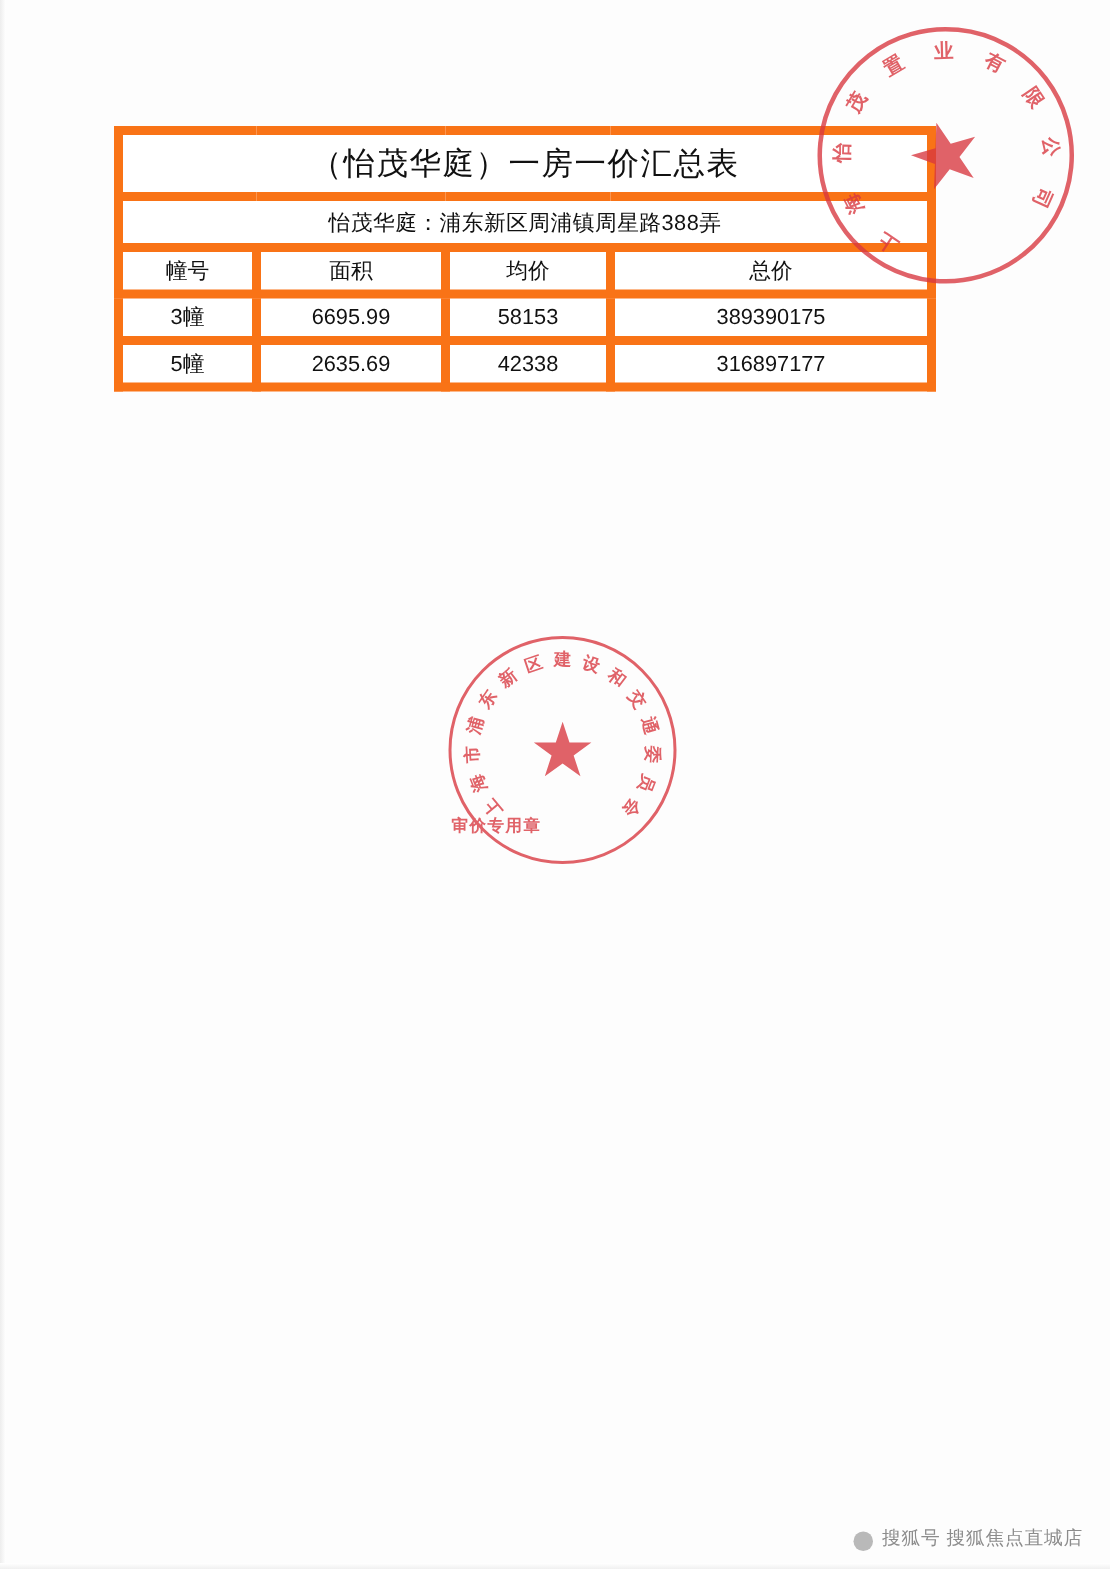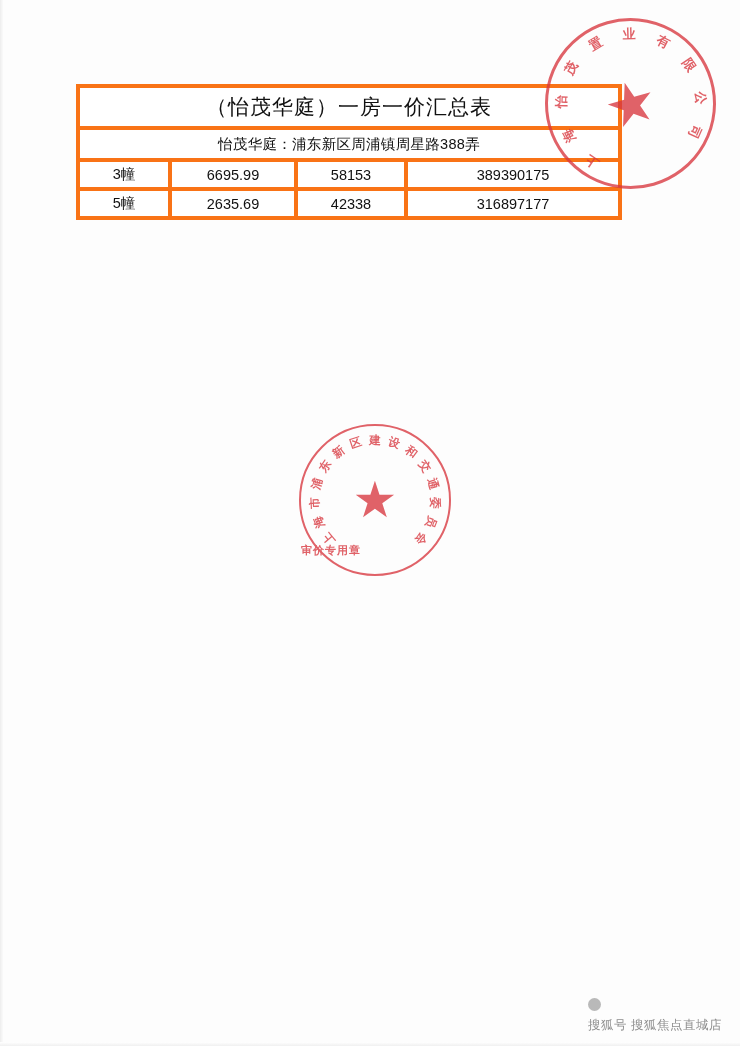--- a/index.html
+++ b/index.html
@@ -33,21 +33,21 @@
 
   table.price-table {
     width: 100%;
     border-collapse: collapse;
     table-layout: fixed;
     background: #fff;
   }
 
   table.price-table td,
   table.price-table th {
-    border: 4px solid #f97316;
+    border: 6px solid #f97316;
     padding: 0;
     text-align: center;
     vertical-align: middle;
     font-weight: normal;
   }
 
   .title-cell {
     height: 38px;
     font-size: 21px;
     font-weight: bold;
@@ -152,26 +152,25 @@
     font-weight: bold;
     letter-spacing: 1px;
   }
 
   
   .footer-mark {
     position: absolute;
     right: 18px;
     bottom: 12px;
     display: flex;
-    align-items: flex-start;
+    align-items: flex-end;
     gap: 6px;
     color: #8c8c8c;
     font-size: 12.5px;
     letter-spacing: 0.5px;
-    flex-direction: column;
   }
   .footer-mark .logo-dot {
     width: 13px;
     height: 13px;
     border-radius: 50%;
     background: #b9b9b9;
     display: inline-block;
   }
 
   
@@ -205,20 +204,26 @@
           <col class="c4">
       </colgroup>
       <tbody>
         <tr>
           <td class="title-cell" colspan="4">（怡茂华庭）一房一价汇总表</td>
         </tr>
         <tr>
           <td class="addr-cell" colspan="4">
             <span>怡茂华庭：</span><span>浦东新区周浦镇周星路388弄</span>
           </td>
+        </tr>
+        <tr>
+          <td class="head-cell">幢号</td>
+          <td class="head-cell">面积</td>
+          <td class="head-cell">均价</td>
+          <td class="head-cell">总价</td>
         </tr>
         <tr>
           <td class="body-cell">3幢</td>
           <td class="body-cell">6695.99</td>
           <td class="body-cell">58153</td>
           <td class="body-cell">389390175</td>
         </tr>
         <tr>
           <td class="body-cell">5幢</td>
           <td class="body-cell">2635.69</td>

